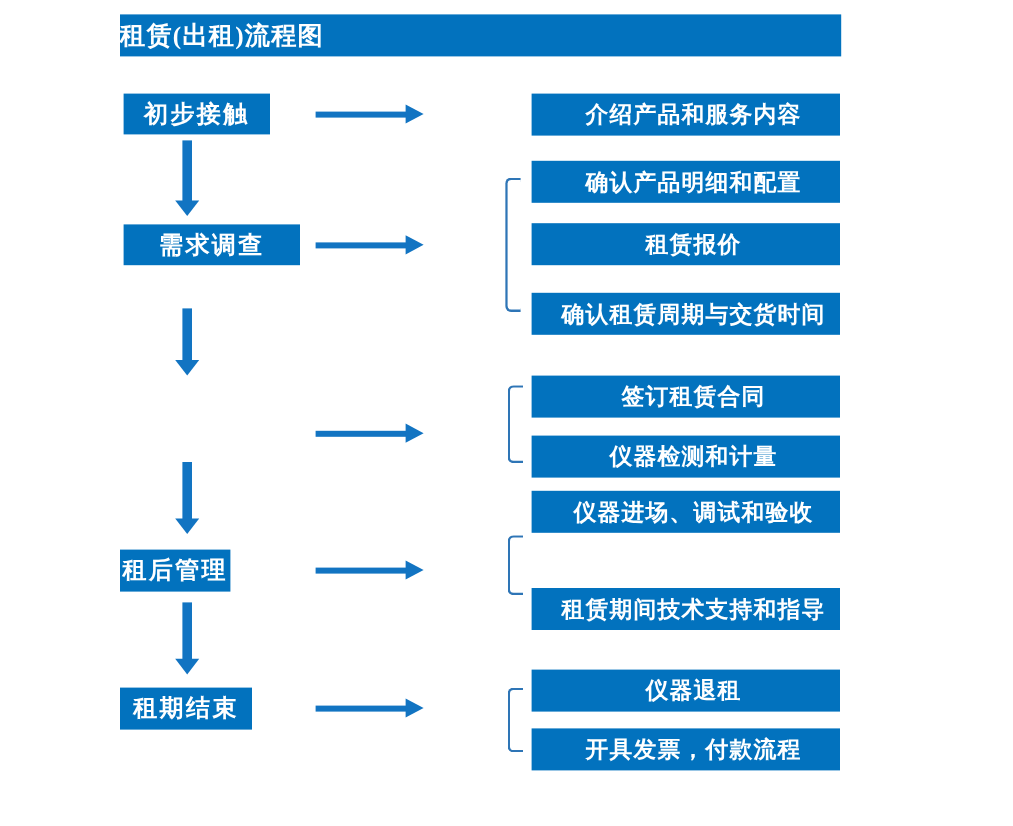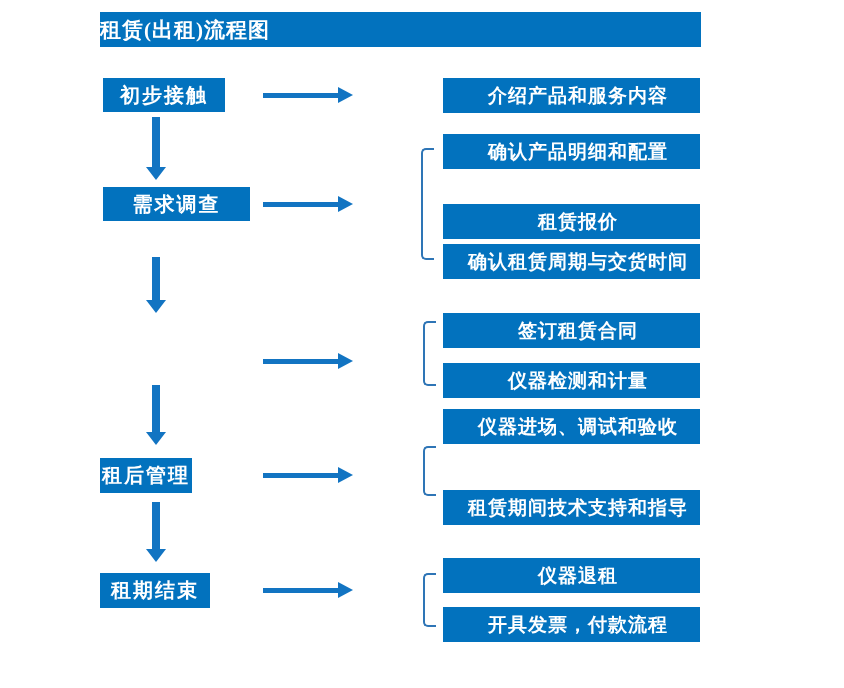--- a/index.html
+++ b/index.html
@@ -53,21 +53,21 @@
   <div class="box stage-box" style="left:100px;top:573px;width:110px;height:35px">
     <span>租期结束</span>
   </div>
 
   <div class="box out-box" style="top:78px">
     <span>介绍产品和服务内容</span>
   </div>
   <div class="box out-box" style="top:134px">
     <span>确认产品明细和配置</span>
   </div>
-  <div class="box out-box" style="top:204px">
+  <div class="box out-box" style="top:186px">
     <span>租赁报价</span>
   </div>
   <div class="box out-box" style="top:244px">
     <span>确认租赁周期与交货时间</span>
   </div>
   <div class="box out-box" style="top:313px">
     <span>签订租赁合同</span>
   </div>
   <div class="box out-box" style="top:363px">
     <span>仪器检测和计量</span>

